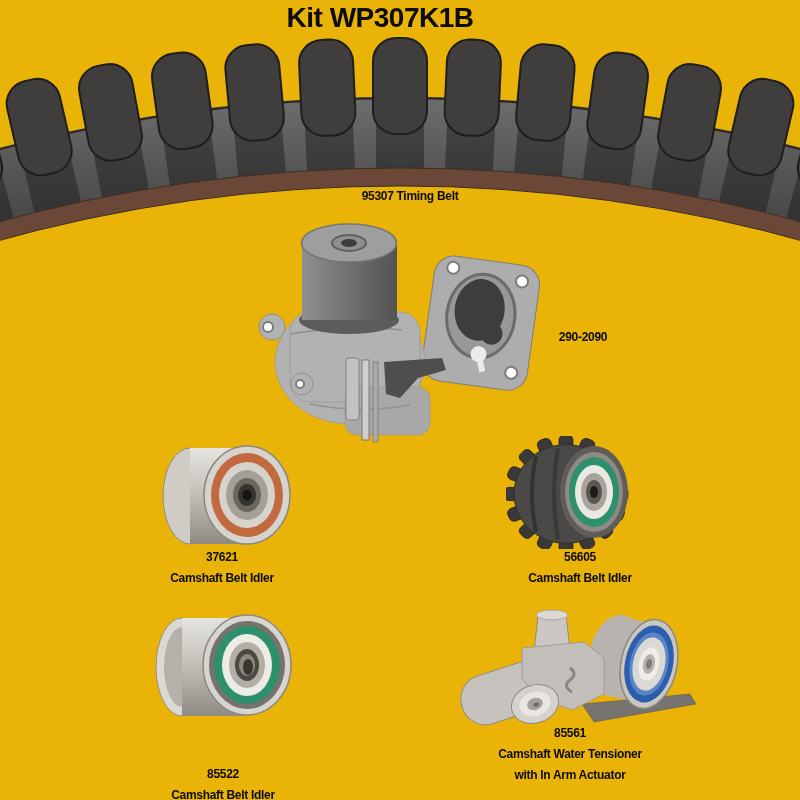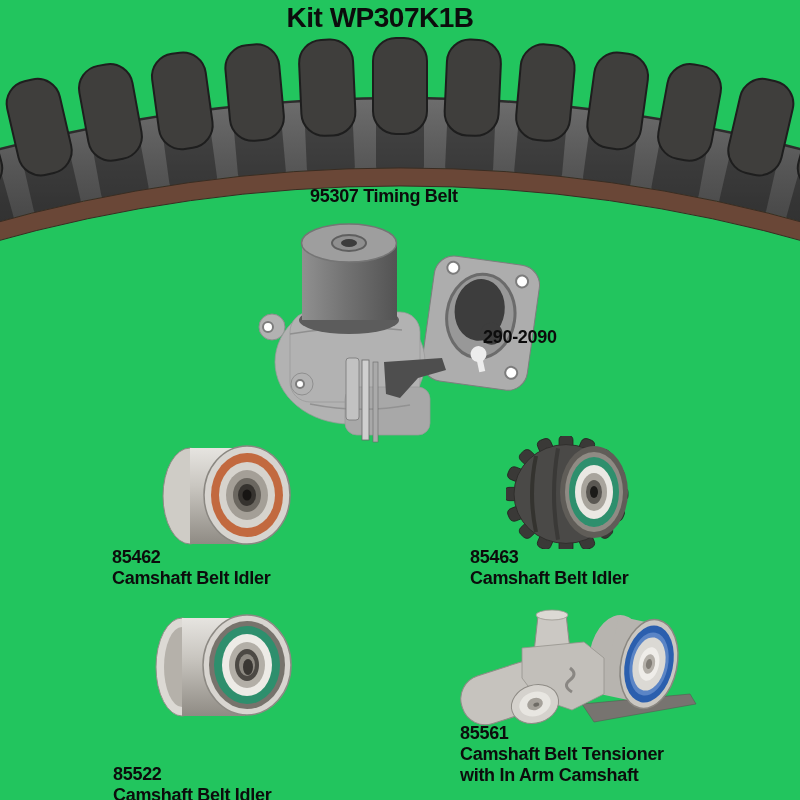--- a/index.html
+++ b/index.html
@@ -1,26 +1,26 @@
 <!DOCTYPE html>
 <html><head>
 <meta charset="utf-8">
 <style>
   html,body{margin:0;padding:0;background:#ffffff;}
   .canvas{
-    position:relative;width:800px;height:800px;background:#22c55e;overflow:hidden;
+    position:relative;width:800px;height:800px;background:#eab308;overflow:hidden;
     font-family:"Liberation Sans","DejaVu Sans",sans-serif;color:#0a0a0a;
   }
   .abs{position:absolute;}
   .kit-title{
     top:2px;left:0;width:760px;text-align:center;
     font-size:28px;font-weight:800;letter-spacing:-0.5px;color:#0c0c0c;
   }
   .caption{
-    text-align:left;font-size:18px;font-weight:700;line-height:21px;
+    text-align:center;font-size:12px;font-weight:700;line-height:21px;
     letter-spacing:-0.3px;color:#0c0c0c;white-space:nowrap;
   }
   svg{display:block;}
 </style>
 </head>
 <body>
 
 <div class="canvas">
 
   <div class="abs kit-title">Kit WP307K1B</div>
@@ -144,21 +144,21 @@
       <ellipse cx="89" cy="55" rx="43" ry="49" fill="#d7d4cf" stroke="#8a8781" stroke-width="1.5"></ellipse>
       <ellipse cx="89" cy="55" rx="36" ry="42" fill="#c2693f"></ellipse>
       <ellipse cx="89" cy="55" rx="28" ry="33" fill="#d6d3cd"></ellipse>
       <ellipse cx="89" cy="55" rx="21" ry="25" fill="#a49f97"></ellipse>
       <ellipse cx="89" cy="55" rx="14" ry="17" fill="#6b6760"></ellipse>
       <ellipse cx="89" cy="55" rx="9" ry="11" fill="#36332f"></ellipse>
       <ellipse cx="89" cy="55" rx="4.5" ry="5.5" fill="#171513"></ellipse>
     </g>
   </svg>
   <div class="abs caption" style="left:112px;top:547px;width:220px">
-    <div>85462</div>
+    <div>37621</div>
     <div>Camshaft Belt Idler</div>
   </div>
 
   <svg class="abs" style="left:506px;top:436px" width="140" height="113" viewBox="0 0 140 113">
     <g id="gear-teeth" transform="translate(60 58) scale(1 0.95)">
         <rect x="-7" y="-62" width="14" height="17" rx="5" fill="#3a3937" stroke="#242320" stroke-width="0.8" transform="rotate(0)"></rect>
         <rect x="-7" y="-62" width="14" height="17" rx="5" fill="#3a3937" stroke="#242320" stroke-width="0.8" transform="rotate(22.5)"></rect>
         <rect x="-7" y="-62" width="14" height="17" rx="5" fill="#3a3937" stroke="#242320" stroke-width="0.8" transform="rotate(45)"></rect>
         <rect x="-7" y="-62" width="14" height="17" rx="5" fill="#3a3937" stroke="#242320" stroke-width="0.8" transform="rotate(67.5)"></rect>
         <rect x="-7" y="-62" width="14" height="17" rx="5" fill="#3a3937" stroke="#242320" stroke-width="0.8" transform="rotate(90)"></rect>
@@ -183,21 +183,21 @@
       <ellipse cx="88" cy="56" rx="34" ry="46" fill="#605d58"></ellipse>
       <ellipse cx="88" cy="56" rx="29" ry="40" fill="#8f8b84"></ellipse>
       <ellipse cx="88" cy="56" rx="25" ry="35" fill="#2e8f6d"></ellipse>
       <ellipse cx="88" cy="56" rx="19" ry="27" fill="#eae8e3"></ellipse>
       <ellipse cx="88" cy="56" rx="13" ry="19" fill="#a8a49c"></ellipse>
       <ellipse cx="88" cy="56" rx="8" ry="12" fill="#5b5853"></ellipse>
       <ellipse cx="88" cy="56" rx="4" ry="6" fill="#1c1b19"></ellipse>
     </g>
   </svg>
   <div class="abs caption" style="left:470px;top:547px;width:220px">
-    <div>85463</div>
+    <div>56605</div>
     <div>Camshaft Belt Idler</div>
   </div>
 
   <svg class="abs" style="left:152px;top:610px" width="150" height="112" viewBox="0 0 150 112">
     <ellipse cx="30" cy="57" rx="26" ry="49" fill="#dcd9d4" stroke="#938f89" stroke-width="1"></ellipse>
     <ellipse cx="30" cy="57" rx="18" ry="40" fill="#b5b1aa"></ellipse>
     <rect x="30" y="8" width="63" height="98" fill="url(#silverGrad)"></rect>
     <g>
       <ellipse cx="95" cy="55" rx="44" ry="50" fill="#d8d5d0" stroke="#8d8a84" stroke-width="1.5"></ellipse>
       <ellipse cx="95" cy="55" rx="38" ry="44" fill="#77736c"></ellipse>
@@ -241,19 +241,19 @@
     <g transform="rotate(12 197 66)">
       <ellipse cx="197" cy="66" rx="28" ry="45" fill="#cac7c2" stroke="#8a8781" stroke-width="1.5"></ellipse>
       <ellipse cx="197" cy="66" rx="24" ry="39" fill="#2b5fae"></ellipse>
       <ellipse cx="197" cy="66" rx="19" ry="32" fill="#5b85c6"></ellipse>
       <ellipse cx="197" cy="66" rx="16" ry="27" fill="#dbd9d4"></ellipse>
       <ellipse cx="197" cy="66" rx="10" ry="17" fill="#efede9"></ellipse>
       <ellipse cx="197" cy="66" rx="6" ry="10" fill="#b5b1aa"></ellipse>
       <ellipse cx="197" cy="66" rx="3" ry="5" fill="#807c75"></ellipse>
     </g>
   </svg>
-  <div class="abs caption" style="left:460px;top:723px;width:252px">
+  <div class="abs caption" style="left:444px;top:723px;width:252px">
     <div>85561</div>
-    <div>Camshaft Belt Tensioner</div>
-    <div>with In Arm Camshaft</div>
+    <div>Camshaft Water Tensioner</div>
+    <div>with In Arm Actuator</div>
   </div>
 
 </div>
 
 </body></html>

